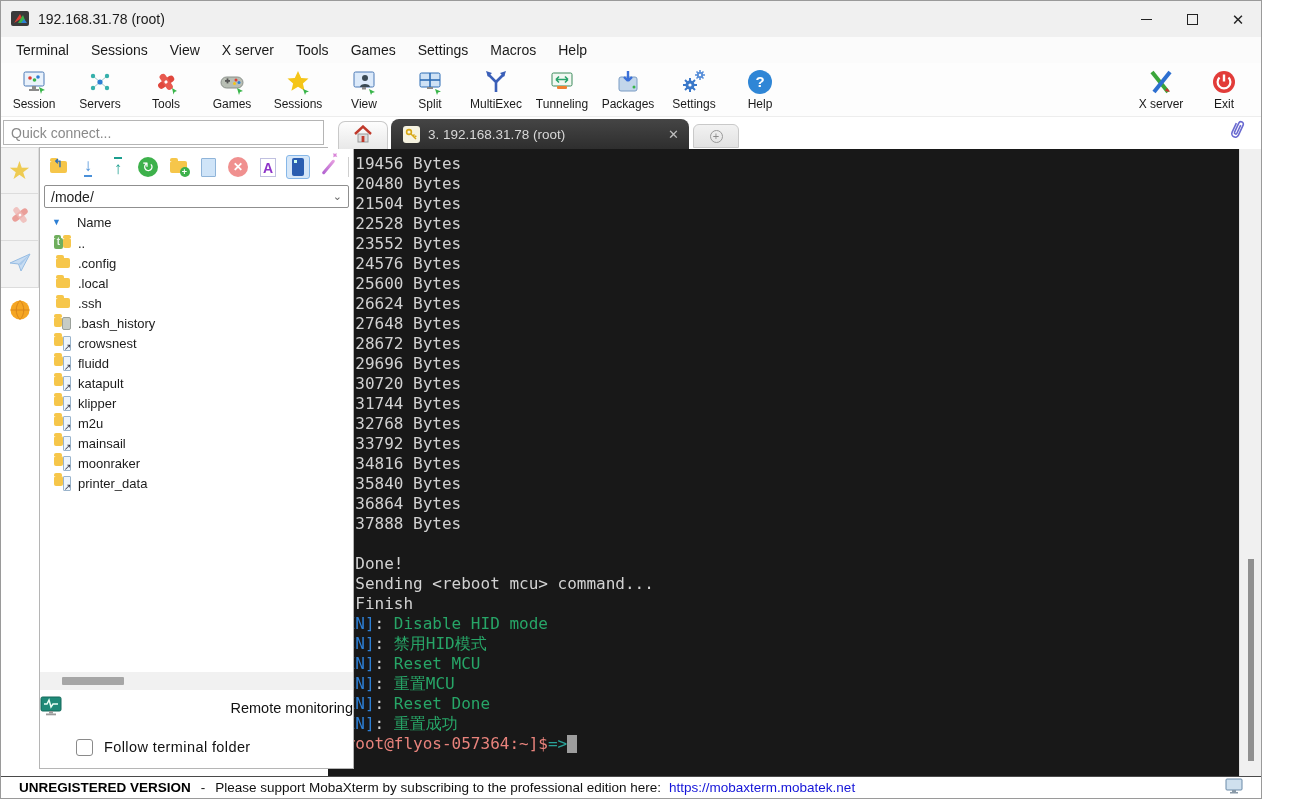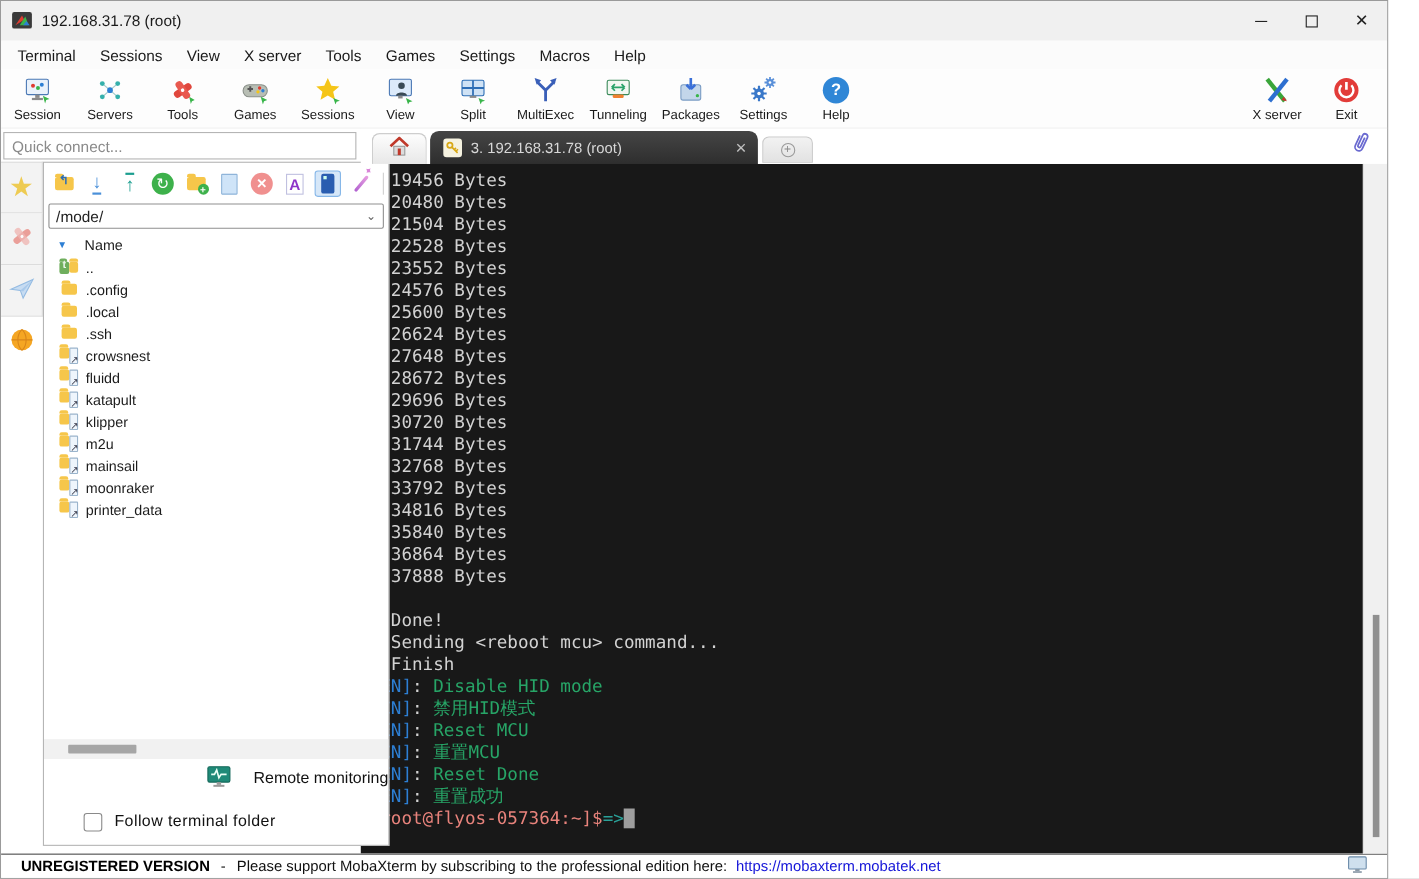--- a/index.html
+++ b/index.html
@@ -77,21 +77,21 @@
   .fi.up .fold-u { width:15px; height:11px; background:#6fae5d; border-radius:2px; position:relative; }
   .fi.up .fold-u::before { content:''; position:absolute; top:-3px; left:0; width:7px; height:3px; background:#6fae5d; border-radius:2px 2px 0 0; }
   .fi.up .fold-u::after { content:'t'; position:absolute; width:100%; text-align:center; top:-2px; font-size:10px; color:#eaf5ea; font-weight:bold; }
   .fi.file .doc { width:13px; height:13px; background:#c6ccc6; border:1px solid #9aa09a; border-radius:2px; }
   .fi.link .pagelink { width:12px; height:15px; background:#eef5fc; border:1px solid #9ab4cc; border-radius:1px; position:relative; }
   .fi.link .pagelink::after { content:'↗'; position:absolute; bottom:-2px; left:0px; font-size:9px; color:#334; }
 
   .h-scroll { height:18px; background:#f1f1f1; position:relative; flex:none; }
   .h-thumb { position:absolute; left:22px; top:5px; width:62px; height:8px; background:#a6a6a6; border-radius:1px; }
 
-  .remote-row { height:36px; display:flex; align-items:center; justify-content:flex-end; gap:21px; }
+  .remote-row { height:36px; display:flex; align-items:center; justify-content:space-between; gap:21px; }
   .remote-row .lbl { font-size:14.5px; color:#111; }
   .follow-row { height:42px; display:flex; align-items:center; gap:11px; padding-left:36px; }
   .checkbox { width:17px; height:17px; border:1px solid #8a8a8a; border-radius:3px; background:#fff; }
   .follow-row .lbl { font-size:14.5px; color:#111; letter-spacing:.4px; }
 
   
   .right-col { flex:1; display:flex; flex-direction:column; min-width:0; }
   .tabbar { height:32px; background:#fff; display:flex; align-items:flex-end; position:relative; flex:none; }
   .tab-home { width:50px; height:28px; margin-left:10px; background:linear-gradient(#fdfdfd,#e8e8e8); border:1px solid #c9c9c9; border-bottom:none; border-radius:7px 7px 0 0; display:flex; align-items:center; justify-content:center; }
   .tab-active { width:298px; height:30px; margin-left:3px; background:linear-gradient(#454545,#2e2e2e); border-radius:8px 8px 0 0; display:flex; align-items:center; padding:0 10px 0 12px; gap:8px; }
@@ -454,20 +454,29 @@
               <div class="file-row">
                 <span class="fi folder">
                   <span class="fold-u"></span>
                   <span class="fold small"></span>
                   <span class="doc"></span>
                   <span class="pagelink"></span>
                 </span>
                 <span>.ssh</span>
               </div>
 
+              <div class="file-row">
+                <span class="fi file">
+                  <span class="fold-u"></span>
+                  <span class="fold small"></span>
+                  <span class="doc"></span>
+                  <span class="pagelink"></span>
+                </span>
+                <span>.bash_history</span>
+              </div>
 
               <div class="file-row">
                 <span class="fi link">
                   <span class="fold-u"></span>
                   <span class="fold small"></span>
                   <span class="doc"></span>
                   <span class="pagelink"></span>
                 </span>
                 <span>crowsnest</span>
               </div>

